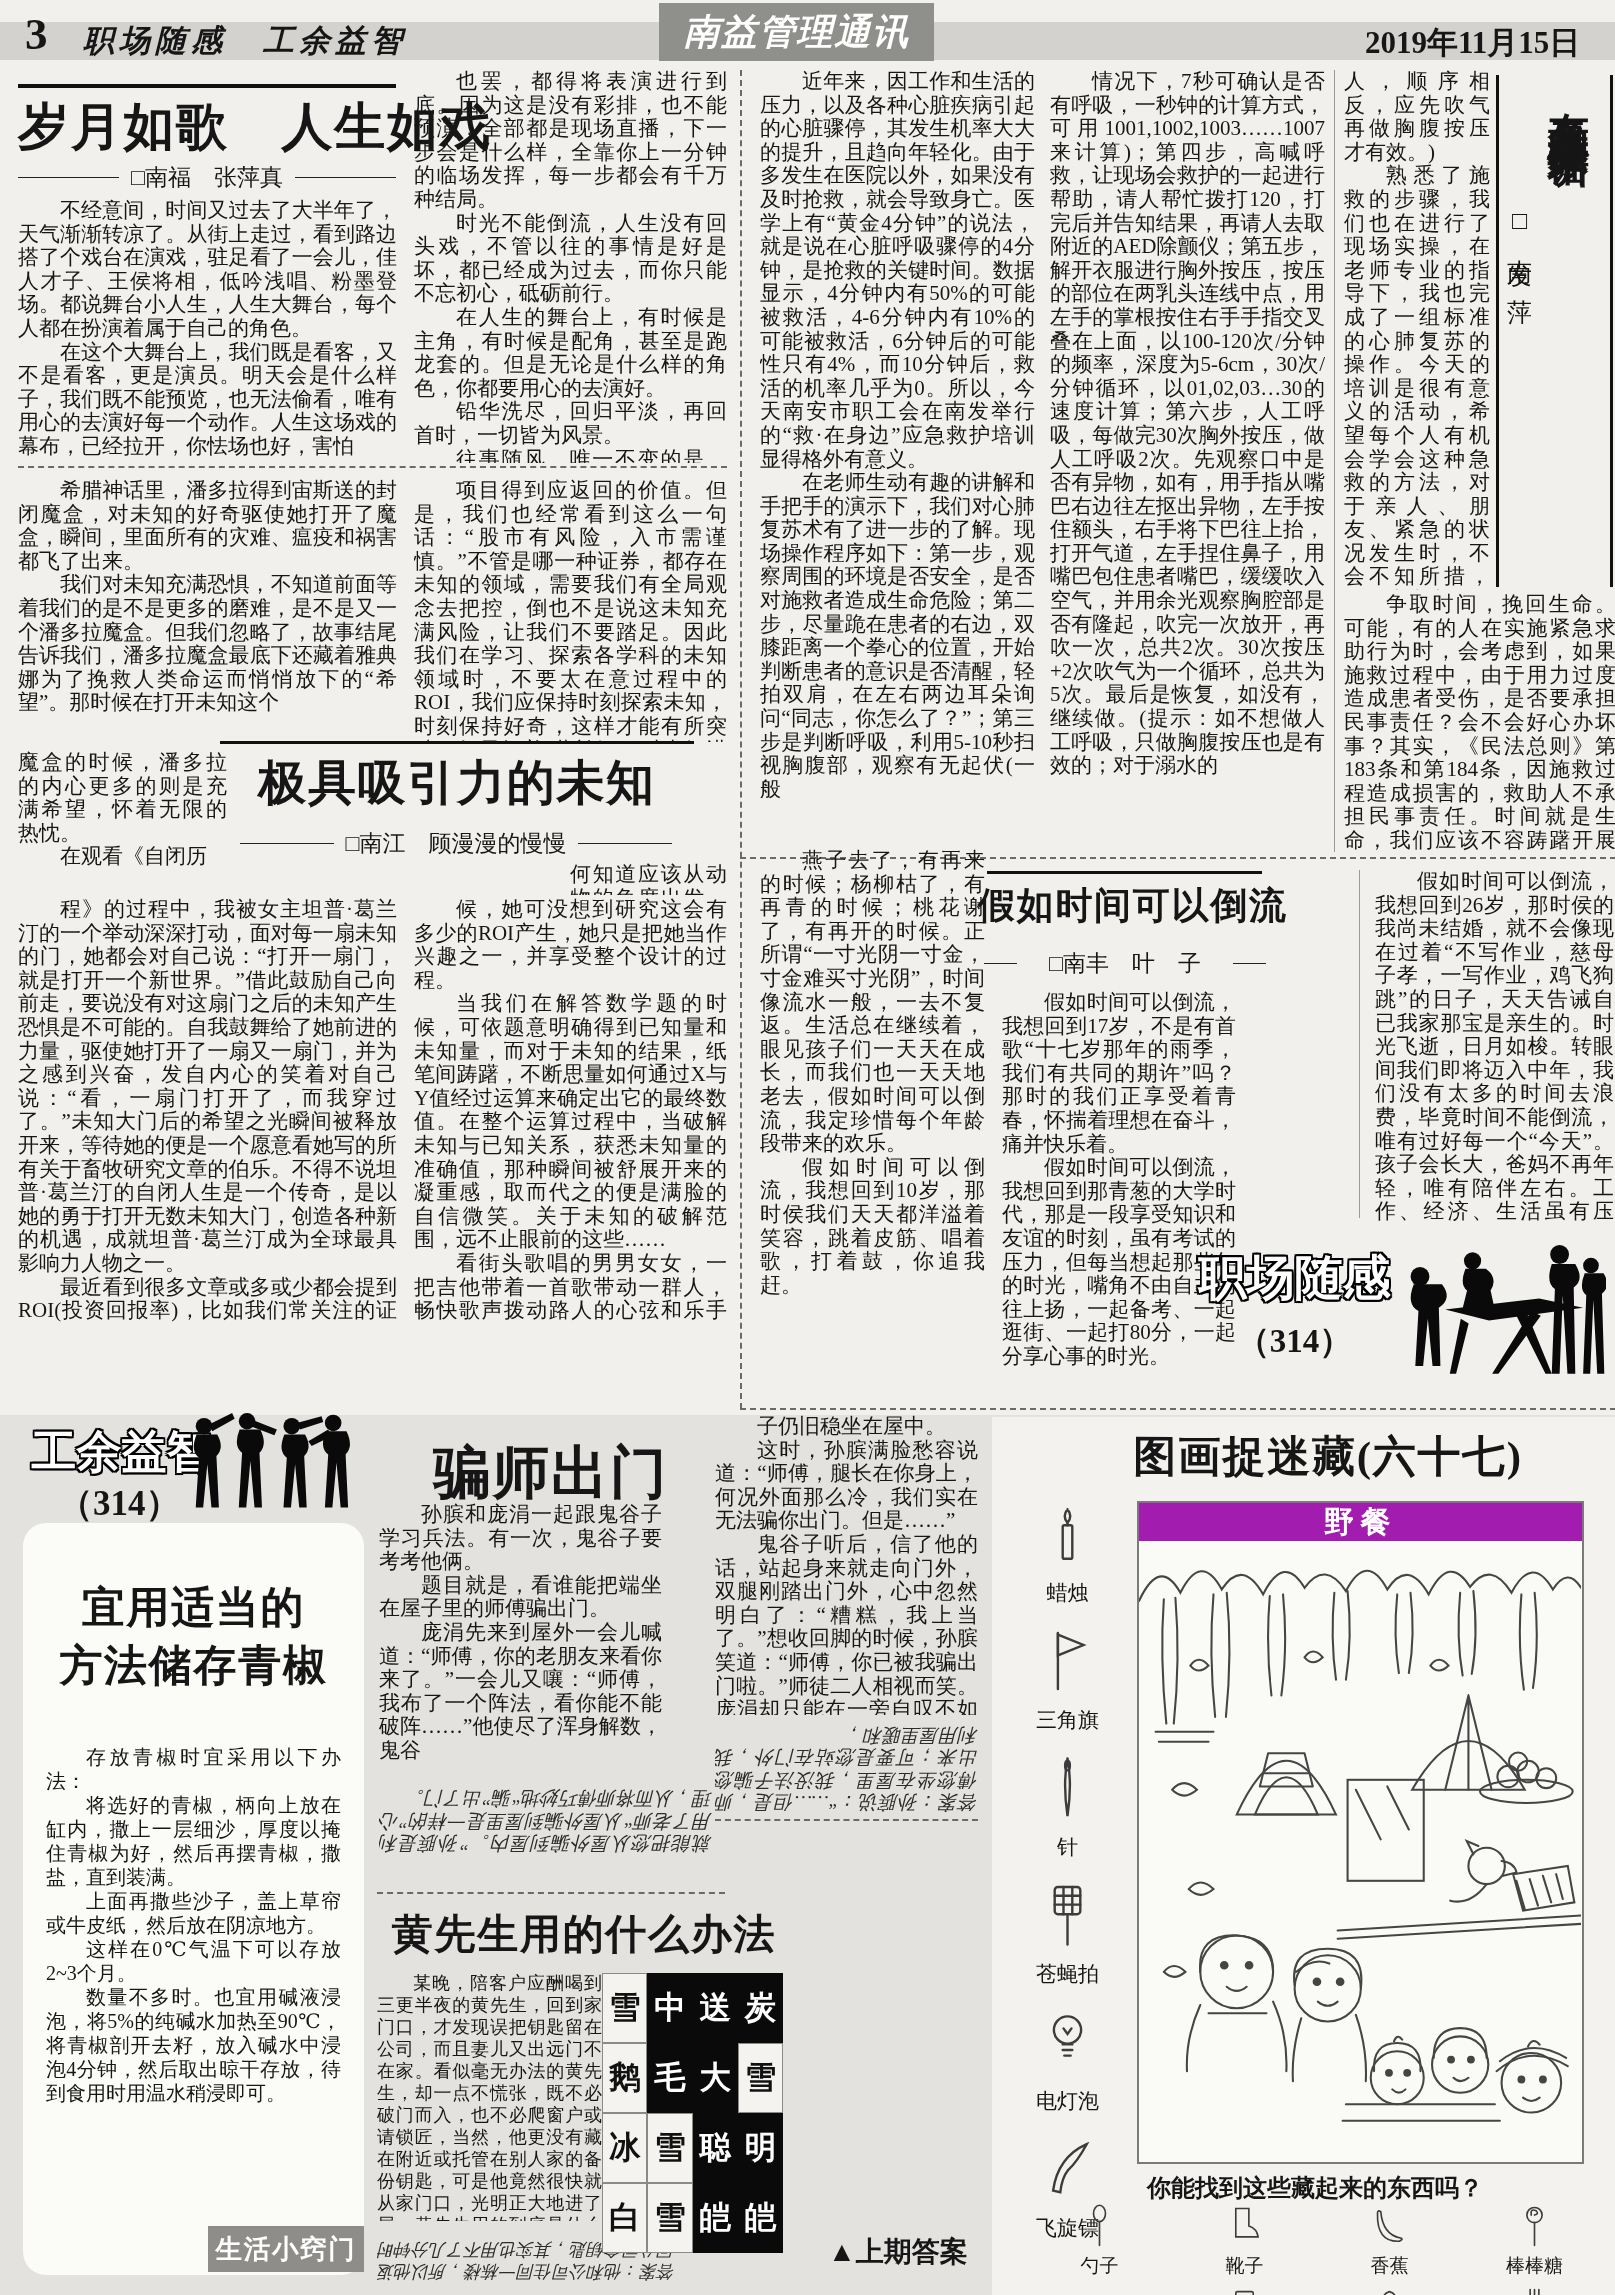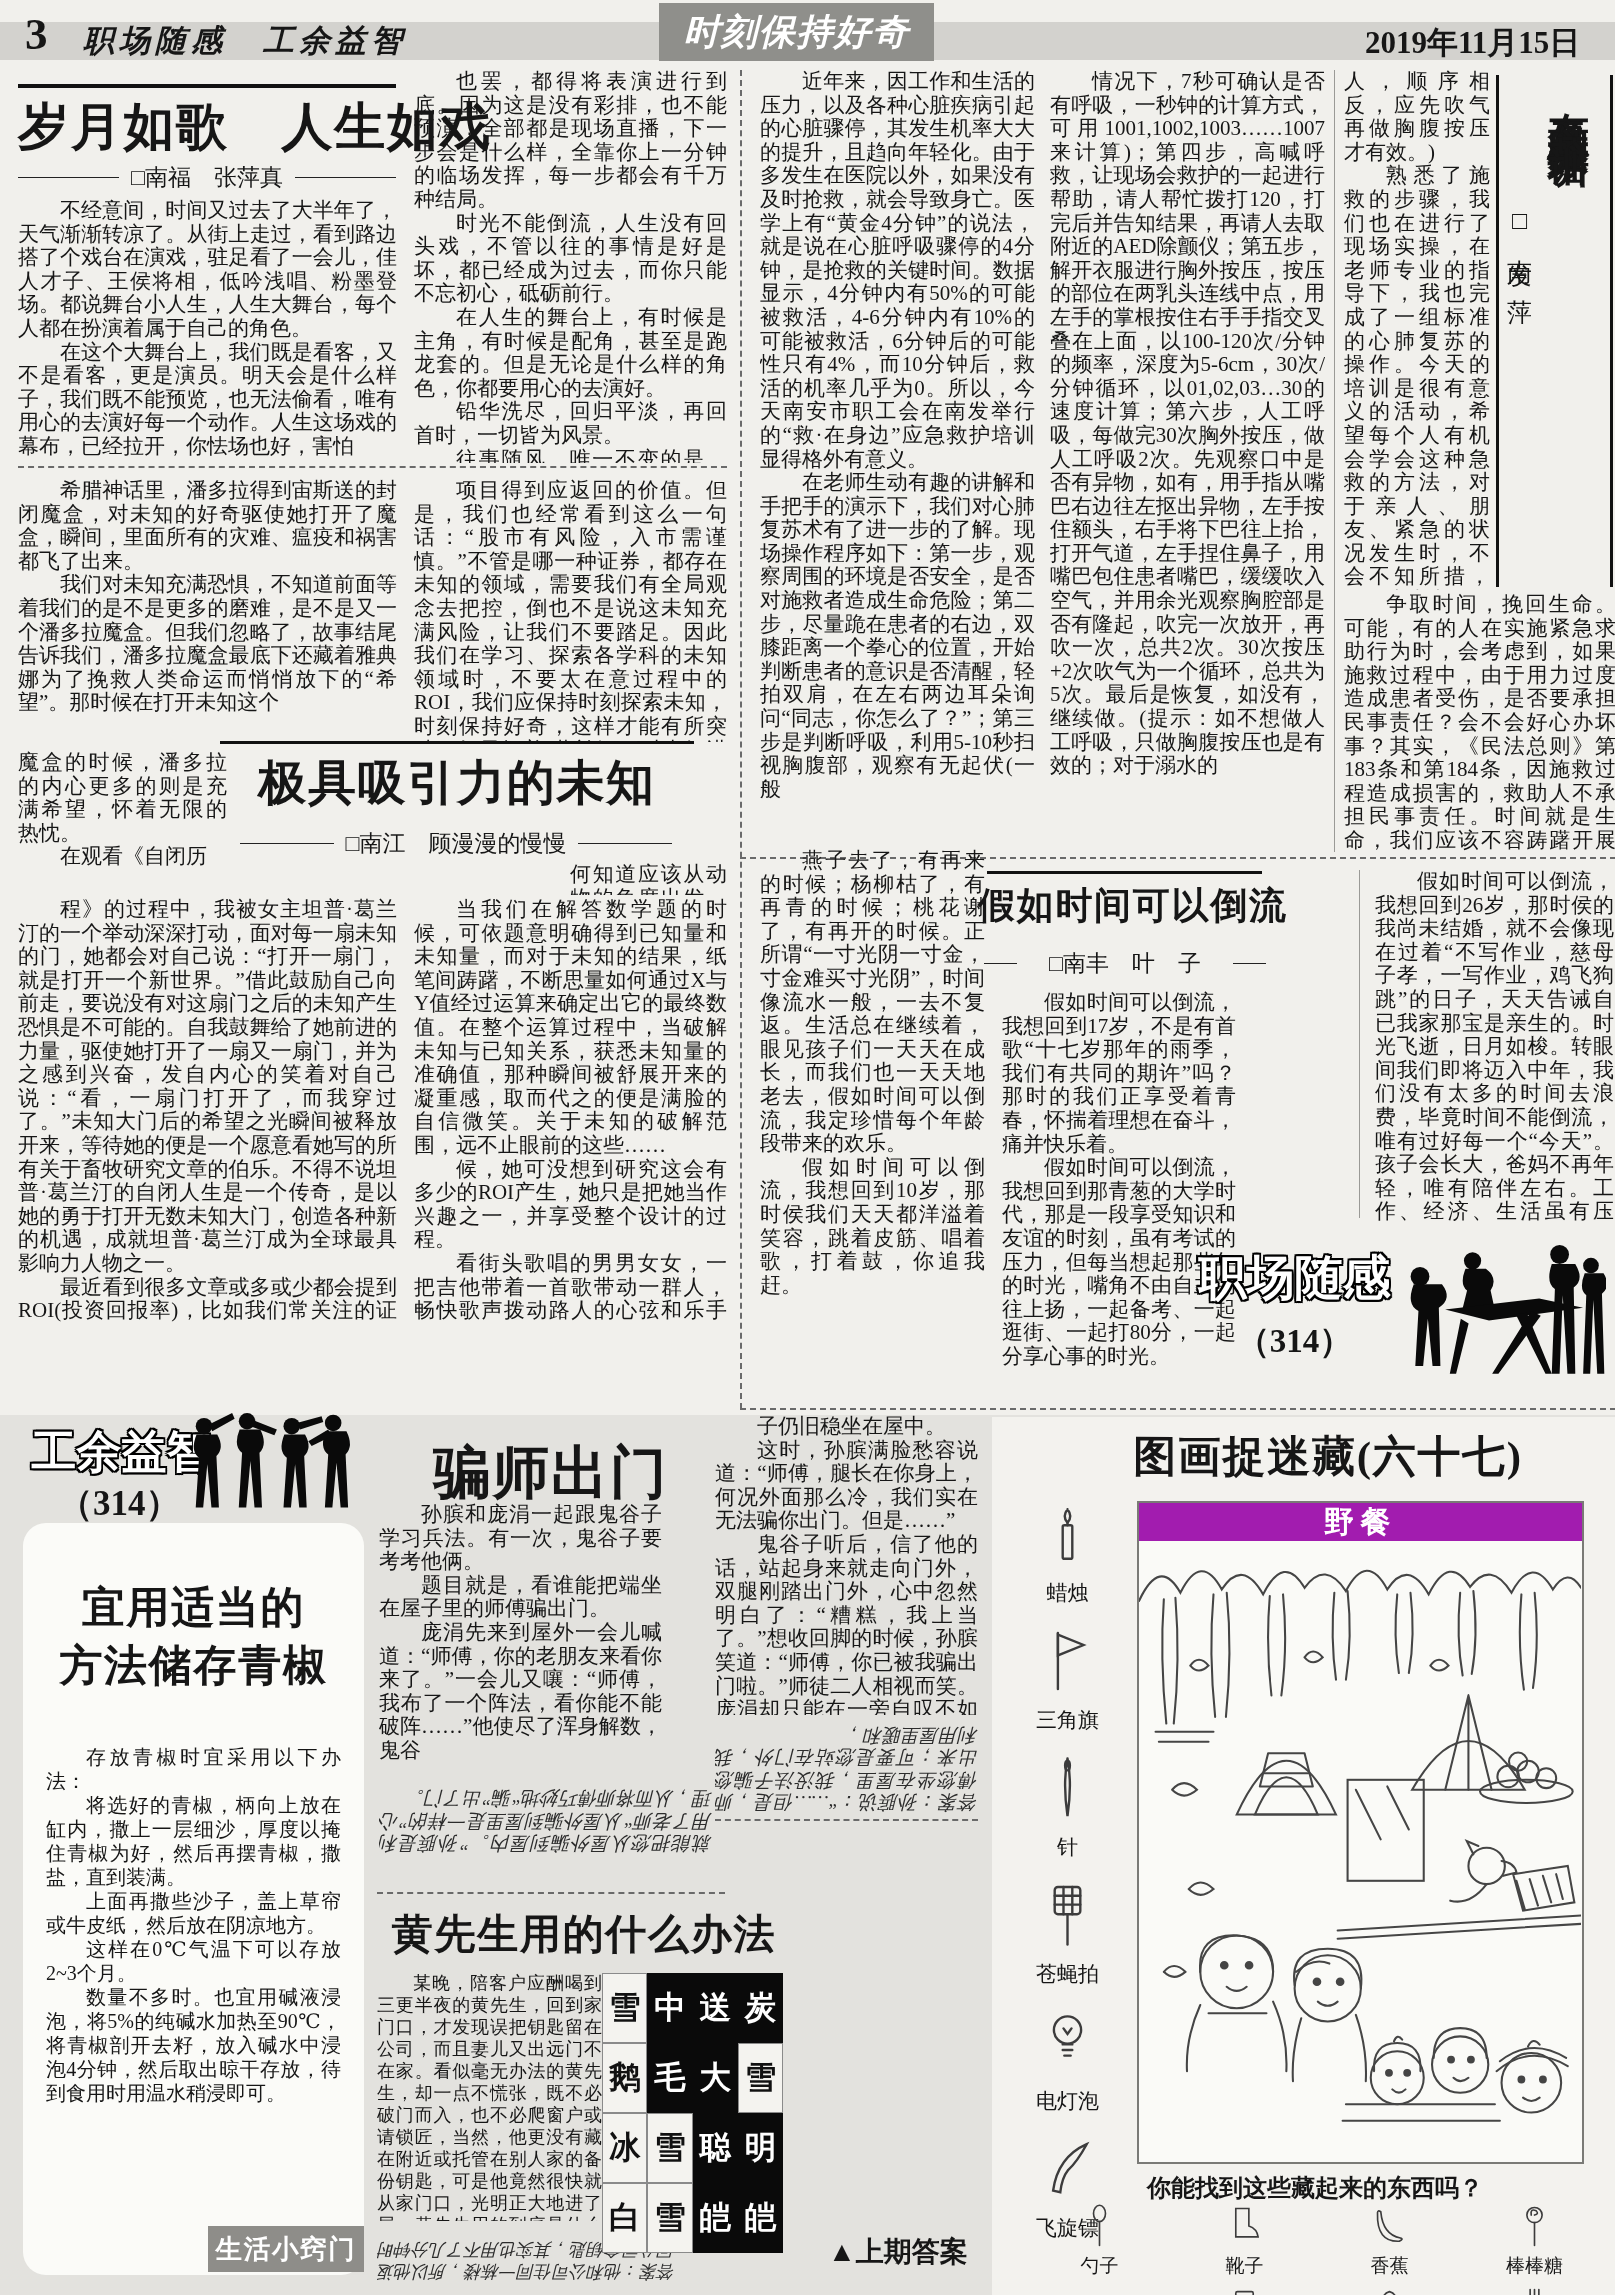--- a/index.html
+++ b/index.html
@@ -45,21 +45,21 @@
   .icon-box svg{display:block;}
   .answer{font-style:italic;color:#2c2c2c;text-align:justify;}
 </style>
 </head>
 <body>
 
 <div class="abs" style="left:0;top:21.5px;width:1615px;height:38px;background:#d3d2ce;"></div>
 <div class="abs" style="left:25px;top:8.3px;font-size:45px;font-weight:bold;">3</div>
 <div class="abs" style="left:83px;top:20px;font-size:31px;font-weight:bold;font-style:italic;letter-spacing:5px;">职场随感　工余益智</div>
 <div class="abs" style="left:659px;top:3.3px;width:275px;height:58px;background:#8f8f8b;display:flex;align-items:center;justify-content:center;">
-  <span style="color:#fff;font-size:36px;font-weight:bold;font-style:italic;letter-spacing:1.7px;">时刻保持好奇</span>
+  <span style="color:#fff;font-size:36px;font-weight:bold;font-style:italic;letter-spacing:1.7px;">南益管理通讯</span>
 </div>
 <div class="abs" style="left:1365px;top:21.5px;font-size:31px;font-weight:bold;">2019年11月15日</div>
 
 <div class="abs thickrule" style="left:18px;top:84px;width:378px;height:4.1px;"></div>
 <div class="abs headline" style="left:18px;top:93px;width:378px;font-size:51px;text-align:center;">岁月如歌　人生如戏</div>
 <div class="abs byline" style="left:18px;top:162px;width:378px;">
   <span class="brule"></span>
     <span class="bname">□南福　张萍真</span>
     <span class="brule"></span>
 </div>
@@ -96,22 +96,22 @@
     <p>程》的过程中，我被女主坦普·葛兰汀的一个举动深深打动，面对每一扇未知的门，她都会对自己说：“打开一扇门，就是打开一个新世界。”借此鼓励自己向前走，要说没有对这扇门之后的未知产生恐惧是不可能的。自我鼓舞给了她前进的力量，驱使她打开了一扇又一扇门，并为之感到兴奋，发自内心的笑着对自己说：“看，一扇门打开了，而我穿过了。”未知大门后的希望之光瞬间被释放开来，等待她的便是一个愿意看她写的所有关于畜牧研究文章的伯乐。不得不说坦普·葛兰汀的自闭人生是一个传奇，是以她的勇于打开无数未知大门，创造各种新的机遇，成就坦普·葛兰汀成为全球最具影响力人物之一。</p>
     <p>最近看到很多文章或多或少都会提到ROI(投资回报率)，比如我们常关注的证券投资，我们希望通过投资这一</p>
   </div>
 <div class="abs txt" style="left:414px;top:479px;width:313px;height:263px;">
     <p>项目得到应返回的价值。但是，我们也经常看到这么一句话：“股市有风险，入市需谨慎。”不管是哪一种证券，都存在未知的领域，需要我们有全局观念去把控，倒也不是说这未知充满风险，让我们不要踏足。因此我们在学习、探索各学科的未知领域时，不要太在意过程中的ROI，我们应保持时刻探索未知，时刻保持好奇，这样才能有所突破。如果坦普·葛兰汀不对未知进行探索，又</p>
   </div>
 <div class="abs txt noindent" style="left:570px;top:863px;width:157px;height:31.5px;">
     <p>何知道应该从动物的角度出发，像动物一样思考，从而设计出来牛畜管理设备，那时</p>
   </div>
 <div class="abs txt" style="left:414px;top:898px;width:313px;height:424px;">
+    <p>候，她可没想到研究这会有多少的ROI产生，她只是把她当作兴趣之一，并享受整个设计的过程。</p>
     <p>当我们在解答数学题的时候，可依题意明确得到已知量和未知量，而对于未知的结果，纸笔间踌躇，不断思量如何通过X与Y值经过运算来确定出它的最终数值。在整个运算过程中，当破解未知与已知关系，获悉未知量的准确值，那种瞬间被舒展开来的凝重感，取而代之的便是满脸的自信微笑。关于未知的破解范围，远不止眼前的这些……</p>
-    <p>候，她可没想到研究这会有多少的ROI产生，她只是把她当作兴趣之一，并享受整个设计的过程。</p>
     <p>看街头歌唱的男男女女，一把吉他带着一首歌带动一群人，畅快歌声拨动路人的心弦和乐手声带合奏着未知的音调，彼时，也觉得原来未知竟是如此美妙而不可言说，不断吸引着各式各样的人驻足聆听。</p>
   </div>
 
 <div class="abs dash-v" style="left:740px;top:70px;height:1339px;"></div>
 
 <div class="abs txt" style="left:760px;top:70px;width:275px;height:782px;">
     <p>近年来，因工作和生活的压力，以及各种心脏疾病引起的心脏骤停，其发生机率大大的提升，且趋向年轻化。由于多发生在医院以外，如果没有及时抢救，就会导致身亡。医学上有“黄金4分钟”的说法，就是说在心脏呼吸骤停的4分钟，是抢救的关键时间。数据显示，4分钟内有50%的可能被救活，4-6分钟内有10%的可能被救活，6分钟后的可能性只有4%，而10分钟后，救活的机率几乎为0。所以，今天南安市职工会在南发举行的“救·在身边”应急救护培训显得格外有意义。</p>
     <p>在老师生动有趣的讲解和手把手的演示下，我们对心肺复苏术有了进一步的了解。现场操作程序如下：第一步，观察周围的环境是否安全，是否对施救者造成生命危险；第二步，尽量跪在患者的右边，双膝距离一个拳心的位置，开始判断患者的意识是否清醒，轻拍双肩，在左右两边耳朵询问“同志，你怎么了？”；第三步是判断呼吸，利用5-10秒扫视胸腹部，观察有无起伏(一般</p>
   </div>
 <div class="abs txt" style="left:1050px;top:70px;width:275px;height:782px;">

